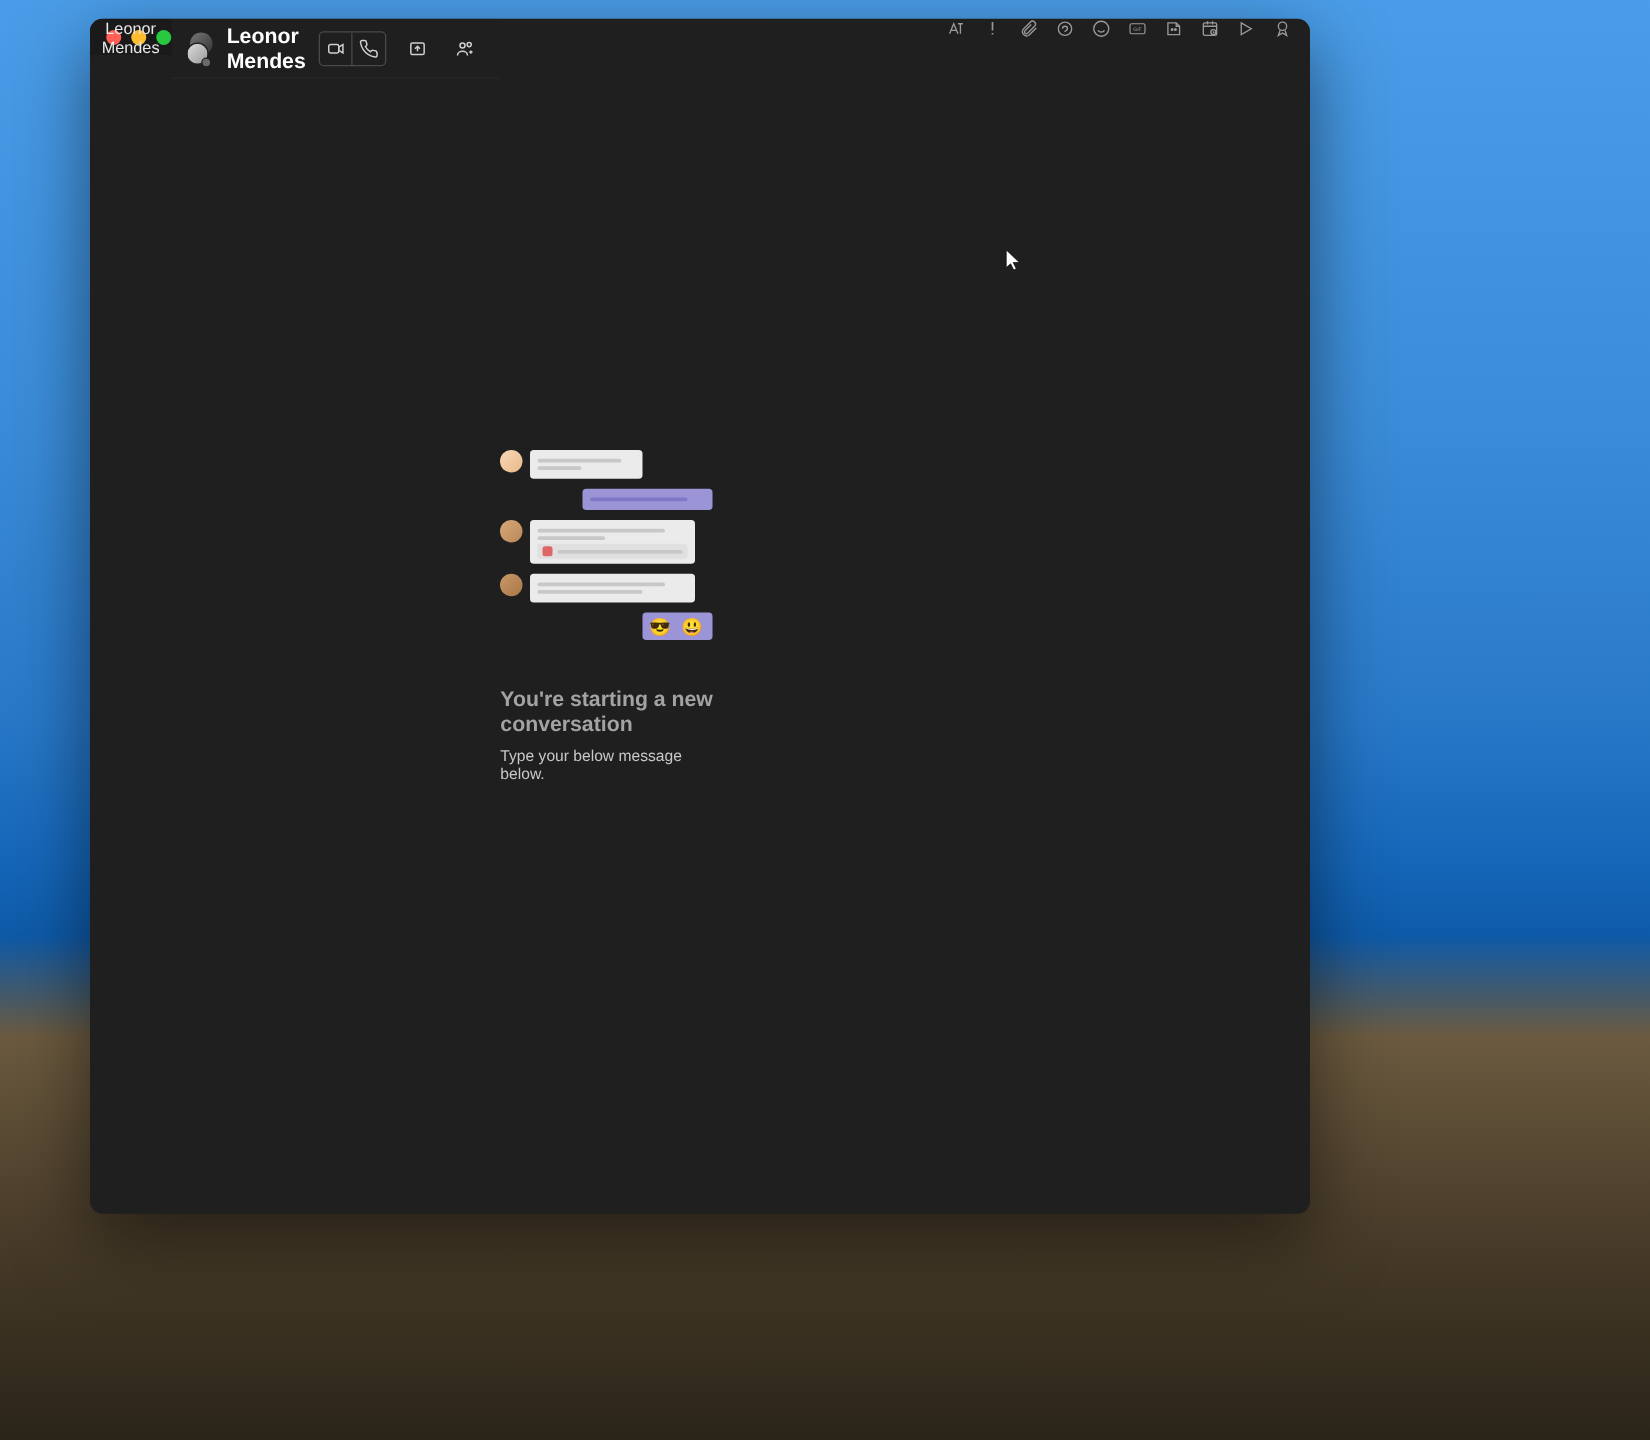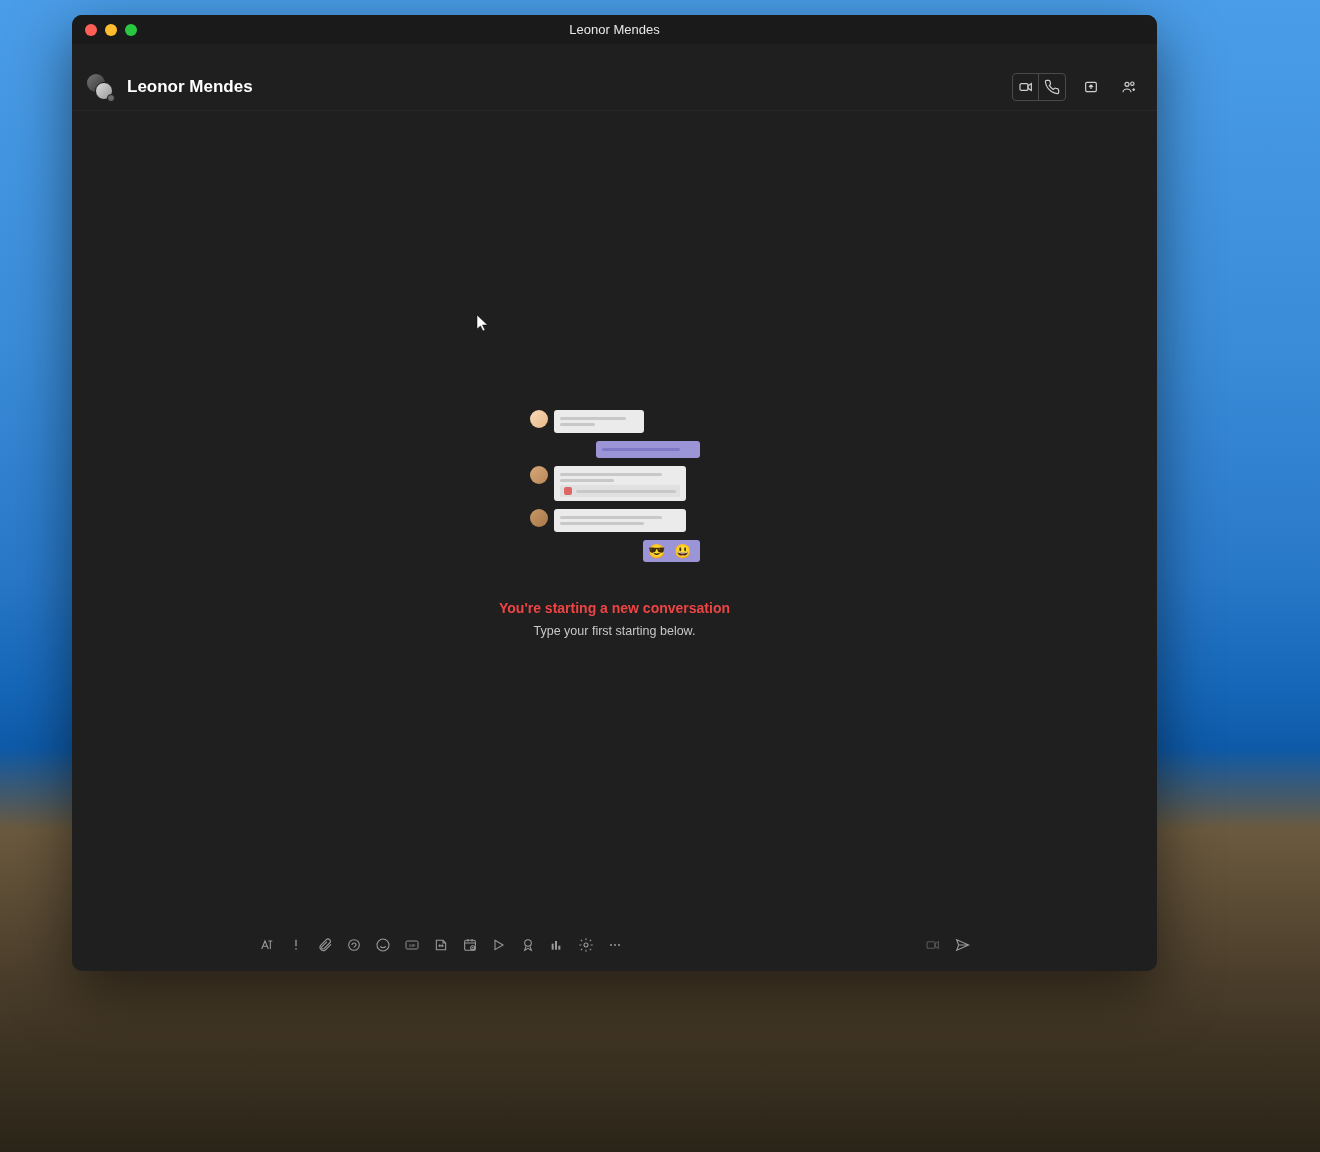--- a/index.html
+++ b/index.html
@@ -6,26 +6,26 @@
 html,body { width:1320px; height:1152px; overflow:hidden; }
 
 .desktop {
   width:1320px; height:1152px;
   background:linear-gradient(180deg,#4a9de8 0%,#3a8cd8 30%,#2878c8 50%,#1566b8 60%,#0e5aa8 65%,#6b5a3f 72%,#4a3d2a 85%,#2a2418 100%);
   position:relative;
 }
 
 .window {
   position:absolute; left:72px; top:15px;
-  width:1085px; height:956px;
+  width:976px; height:956px;
   background:#1f1f1f;
   border-radius:10px;
   overflow:hidden;
   box-shadow:0 20px 60px rgba(0,0,0,0.5);
-  display:flex; flex-direction:column;gap:19px;
+  display:flex; 
 }
 
 .titlebar {
   height:29px; background:#1a1a1a;
   display:flex; align-items:center; position:relative;
 }
 .traffic { display:flex; gap:8px; margin-left:13px; }
 .dot { width:12px; height:12px; border-radius:50%; }
 .dot.red{background:#ff5f57;} .dot.yellow{background:#febc2e;} .dot.green{background:#28c840;}
 .title { position:absolute; left:0; right:0; text-align:center; color:#e8e8e8; font-size:13px; pointer-events:none; }
@@ -68,21 +68,21 @@
 .bubble.purple { background:#9b95d8; }
 .bubble.wide { width:132px; }
 .bubble .line { height:3px; background:#c8c8c8; border-radius:2px; margin:3px 0; }
 .bubble.purple .line { background:#7f78c4; }
 .bubble .line.s1{width:70%;} .bubble .line.s2{width:45%;} .bubble .line.s3{width:85%;}
 .attach-row { display:flex; align-items:center; gap:4px; background:#e0e0e0; border-radius:2px; padding:2px 4px; margin-top:3px; }
 .attach-row .ico{width:8px;height:8px;background:#d66;border-radius:2px;}
 .attach-row .bar{flex:1;height:3px;background:#c8c8c8;border-radius:2px;}
 .emoji-bubble { background:#9b95d8; border-radius:3px; padding:3px 6px; font-size:14px; letter-spacing:2px; }
 
-.headline { color:#ef4444; font-weight:700; font-size:14px; margin-bottom:8px; }
+.headline { color:#a3a3a3; font-weight:700; font-size:17px; margin-bottom:8px; }
 .subline { color:#c8c8c8; font-size:12.5px; }
 
 .composer {
   padding:0 185px 18px 185px;
 }
 .input-box {
   background:#2b2b2b; border-radius:4px;
   padding:9px 12px; color:#8a8a8a; font-size:13.5px;
   margin-bottom:10px; border:none; width:100%; outline:none;
 }
@@ -183,21 +183,21 @@
               <div class="line s3"></div>
               <div class="line s1"></div>
             </div>
         </div>
         <div class="row right">
           <div class="emoji-bubble">😎 😃</div>
         </div>
       </div>
 
       <div class="headline">You're starting a new conversation</div>
-      <div class="subline">Type your first starting below.</div>
+      <div class="subline">Type your below message below.</div>
     </div>
 
     <div class="composer">
       <div class="toolbar">
         <div class="ticon">
             <svg viewBox="0 0 24 24" fill="none" stroke="currentColor" stroke-width="1.6">
               <path d="M4 18l5-12 5 12M6 14h6M17 6v12M14 6h6"></path>
             </svg>
           </div>
         <div class="ticon">

